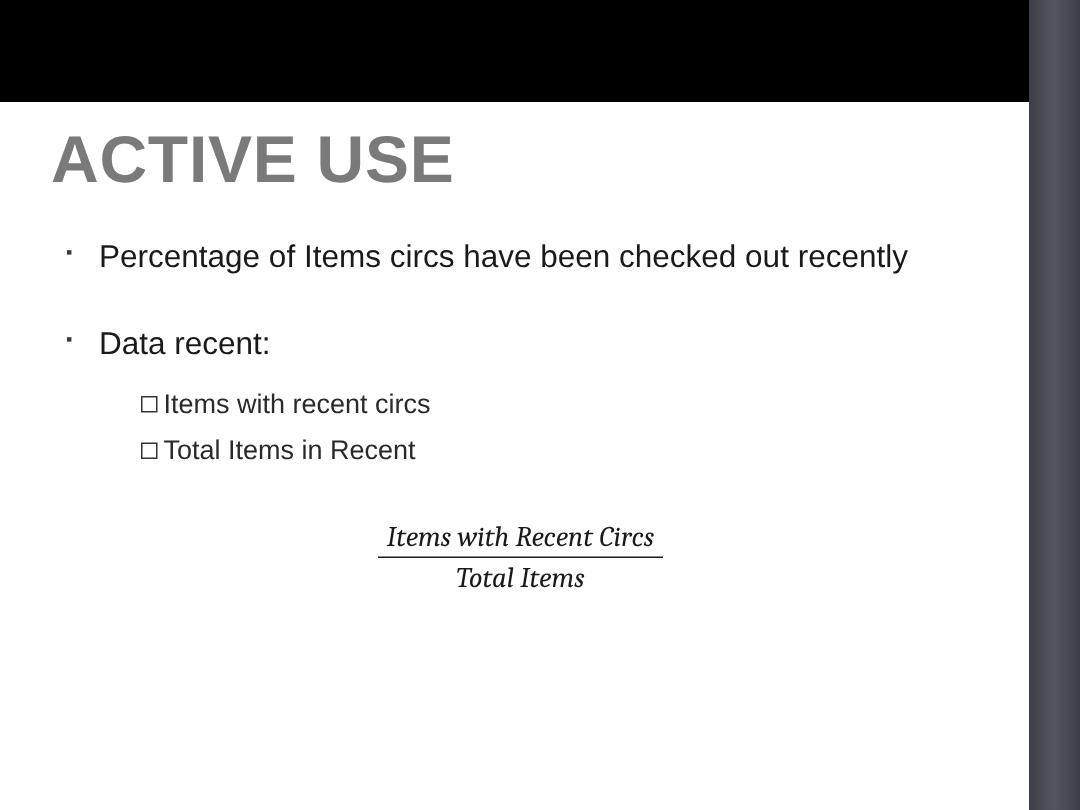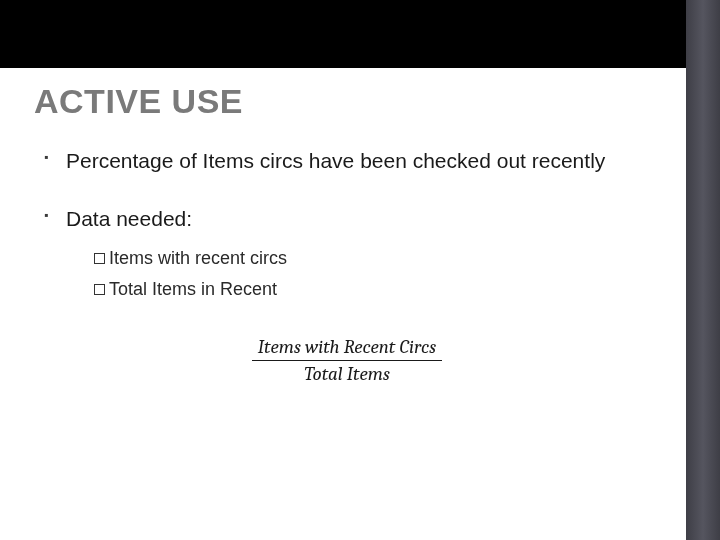--- a/index.html
+++ b/index.html
@@ -23,21 +23,21 @@
     background: linear-gradient(to right, #3e3e46 0%, #55555f 50%, #3e3e46 100%);
   }
   .content {
     position: absolute;
     top: 82px;
     left: 34px;
     right: 60px;
     bottom: 20px;
   }
   .title {
-    font-size: 34px;
+    font-size: 44px;
     font-weight: bold;
     color: #7a7a7a;
     letter-spacing: 0.5px;
     margin-bottom: 26px;
   }
   ul.level1 {
     list-style: none;
     padding-left: 10px;
   }
   ul.level1 > li {
@@ -109,21 +109,21 @@
 <div class="right-bar"></div>
 
 <div class="content">
   <div class="title">ACTIVE USE</div>
 
   <ul class="level1">
     <li>
       <span>Percentage of Items circs have been checked out recently</span>
     </li>
     <li>
-      <span>Data needed:</span>
+      <span>Data recent:</span>
       <ul class="level2">
         <li>
           <span class="box"></span><span>Items with recent circs</span>
         </li>
         <li>
           <span class="box"></span><span>Total Items in Recent</span>
         </li>
       </ul>
     </li>
   </ul>

